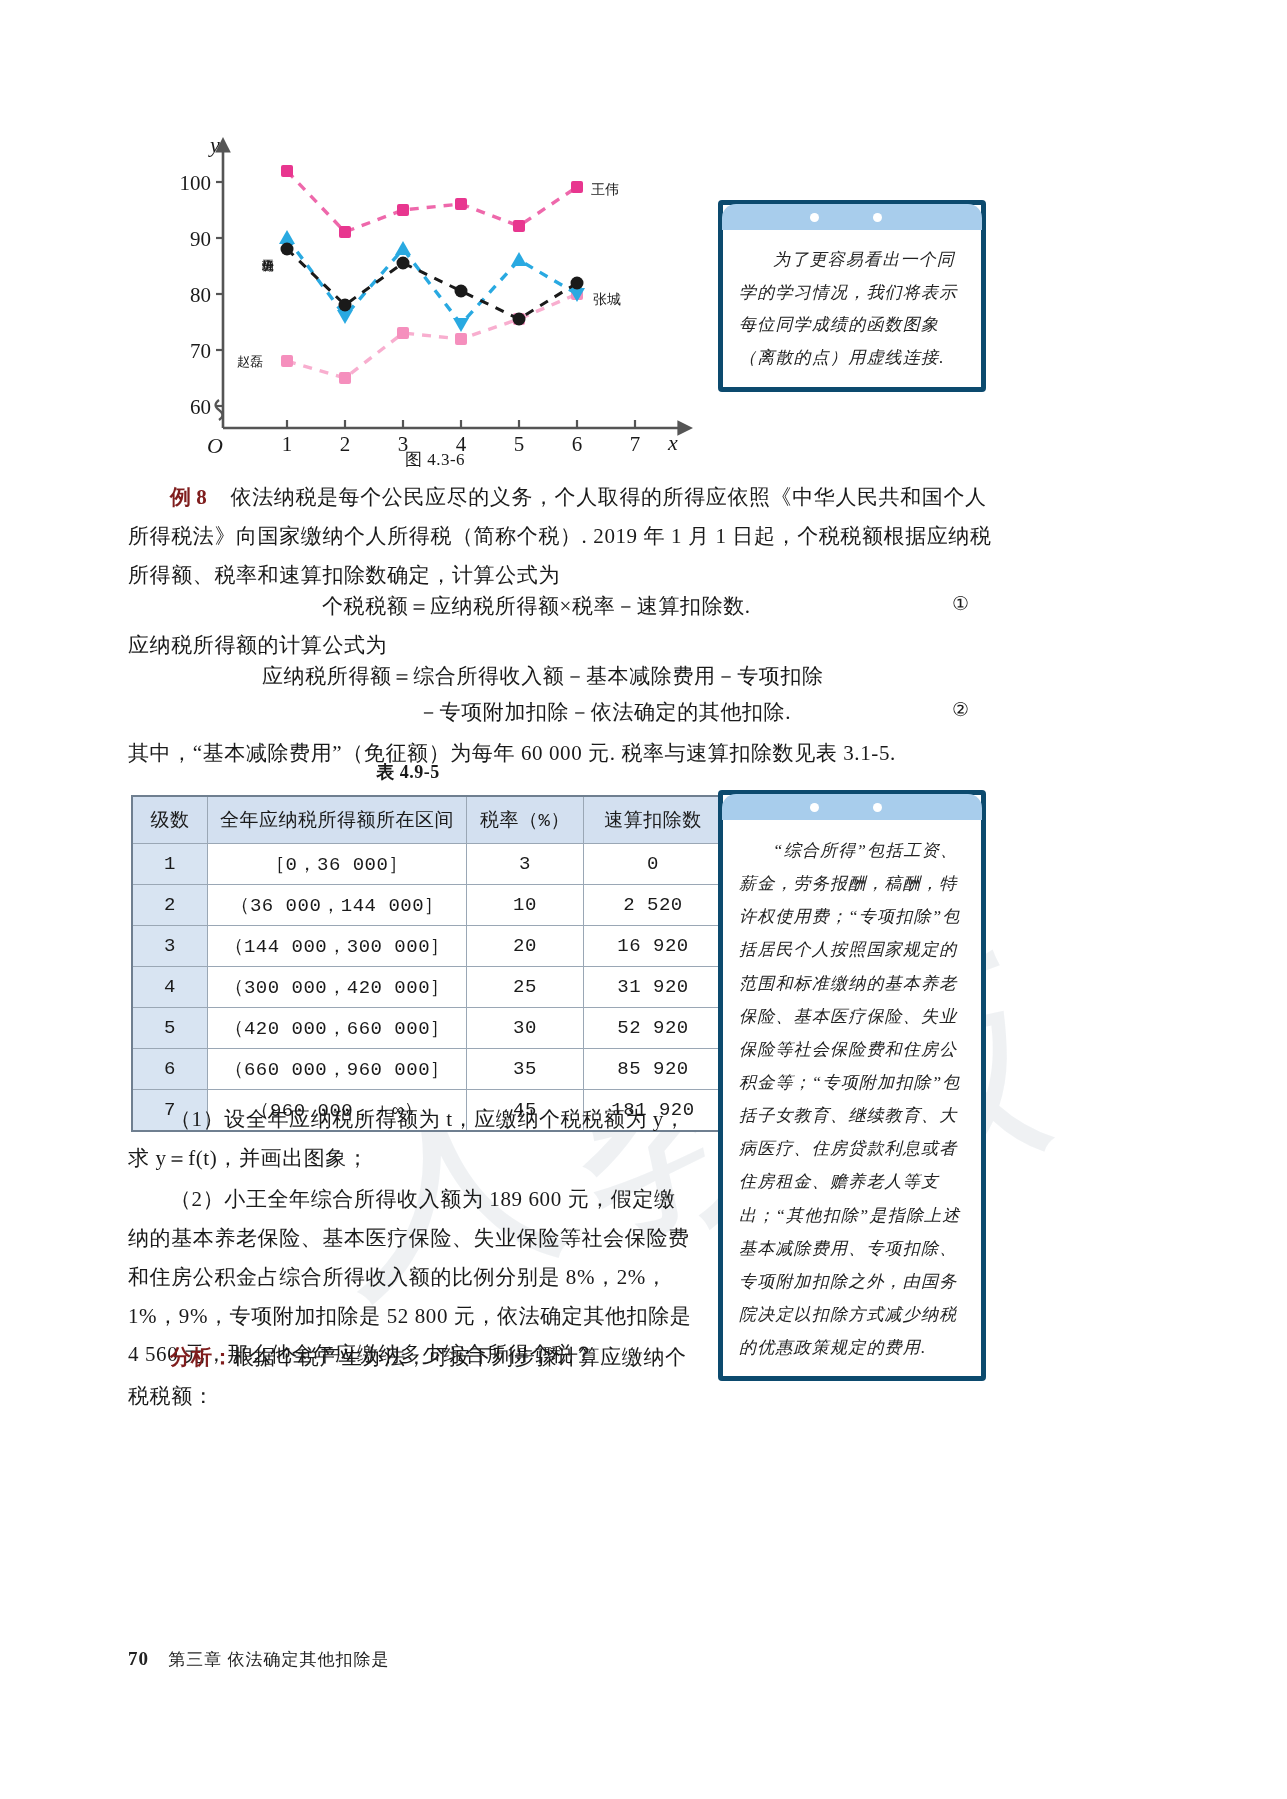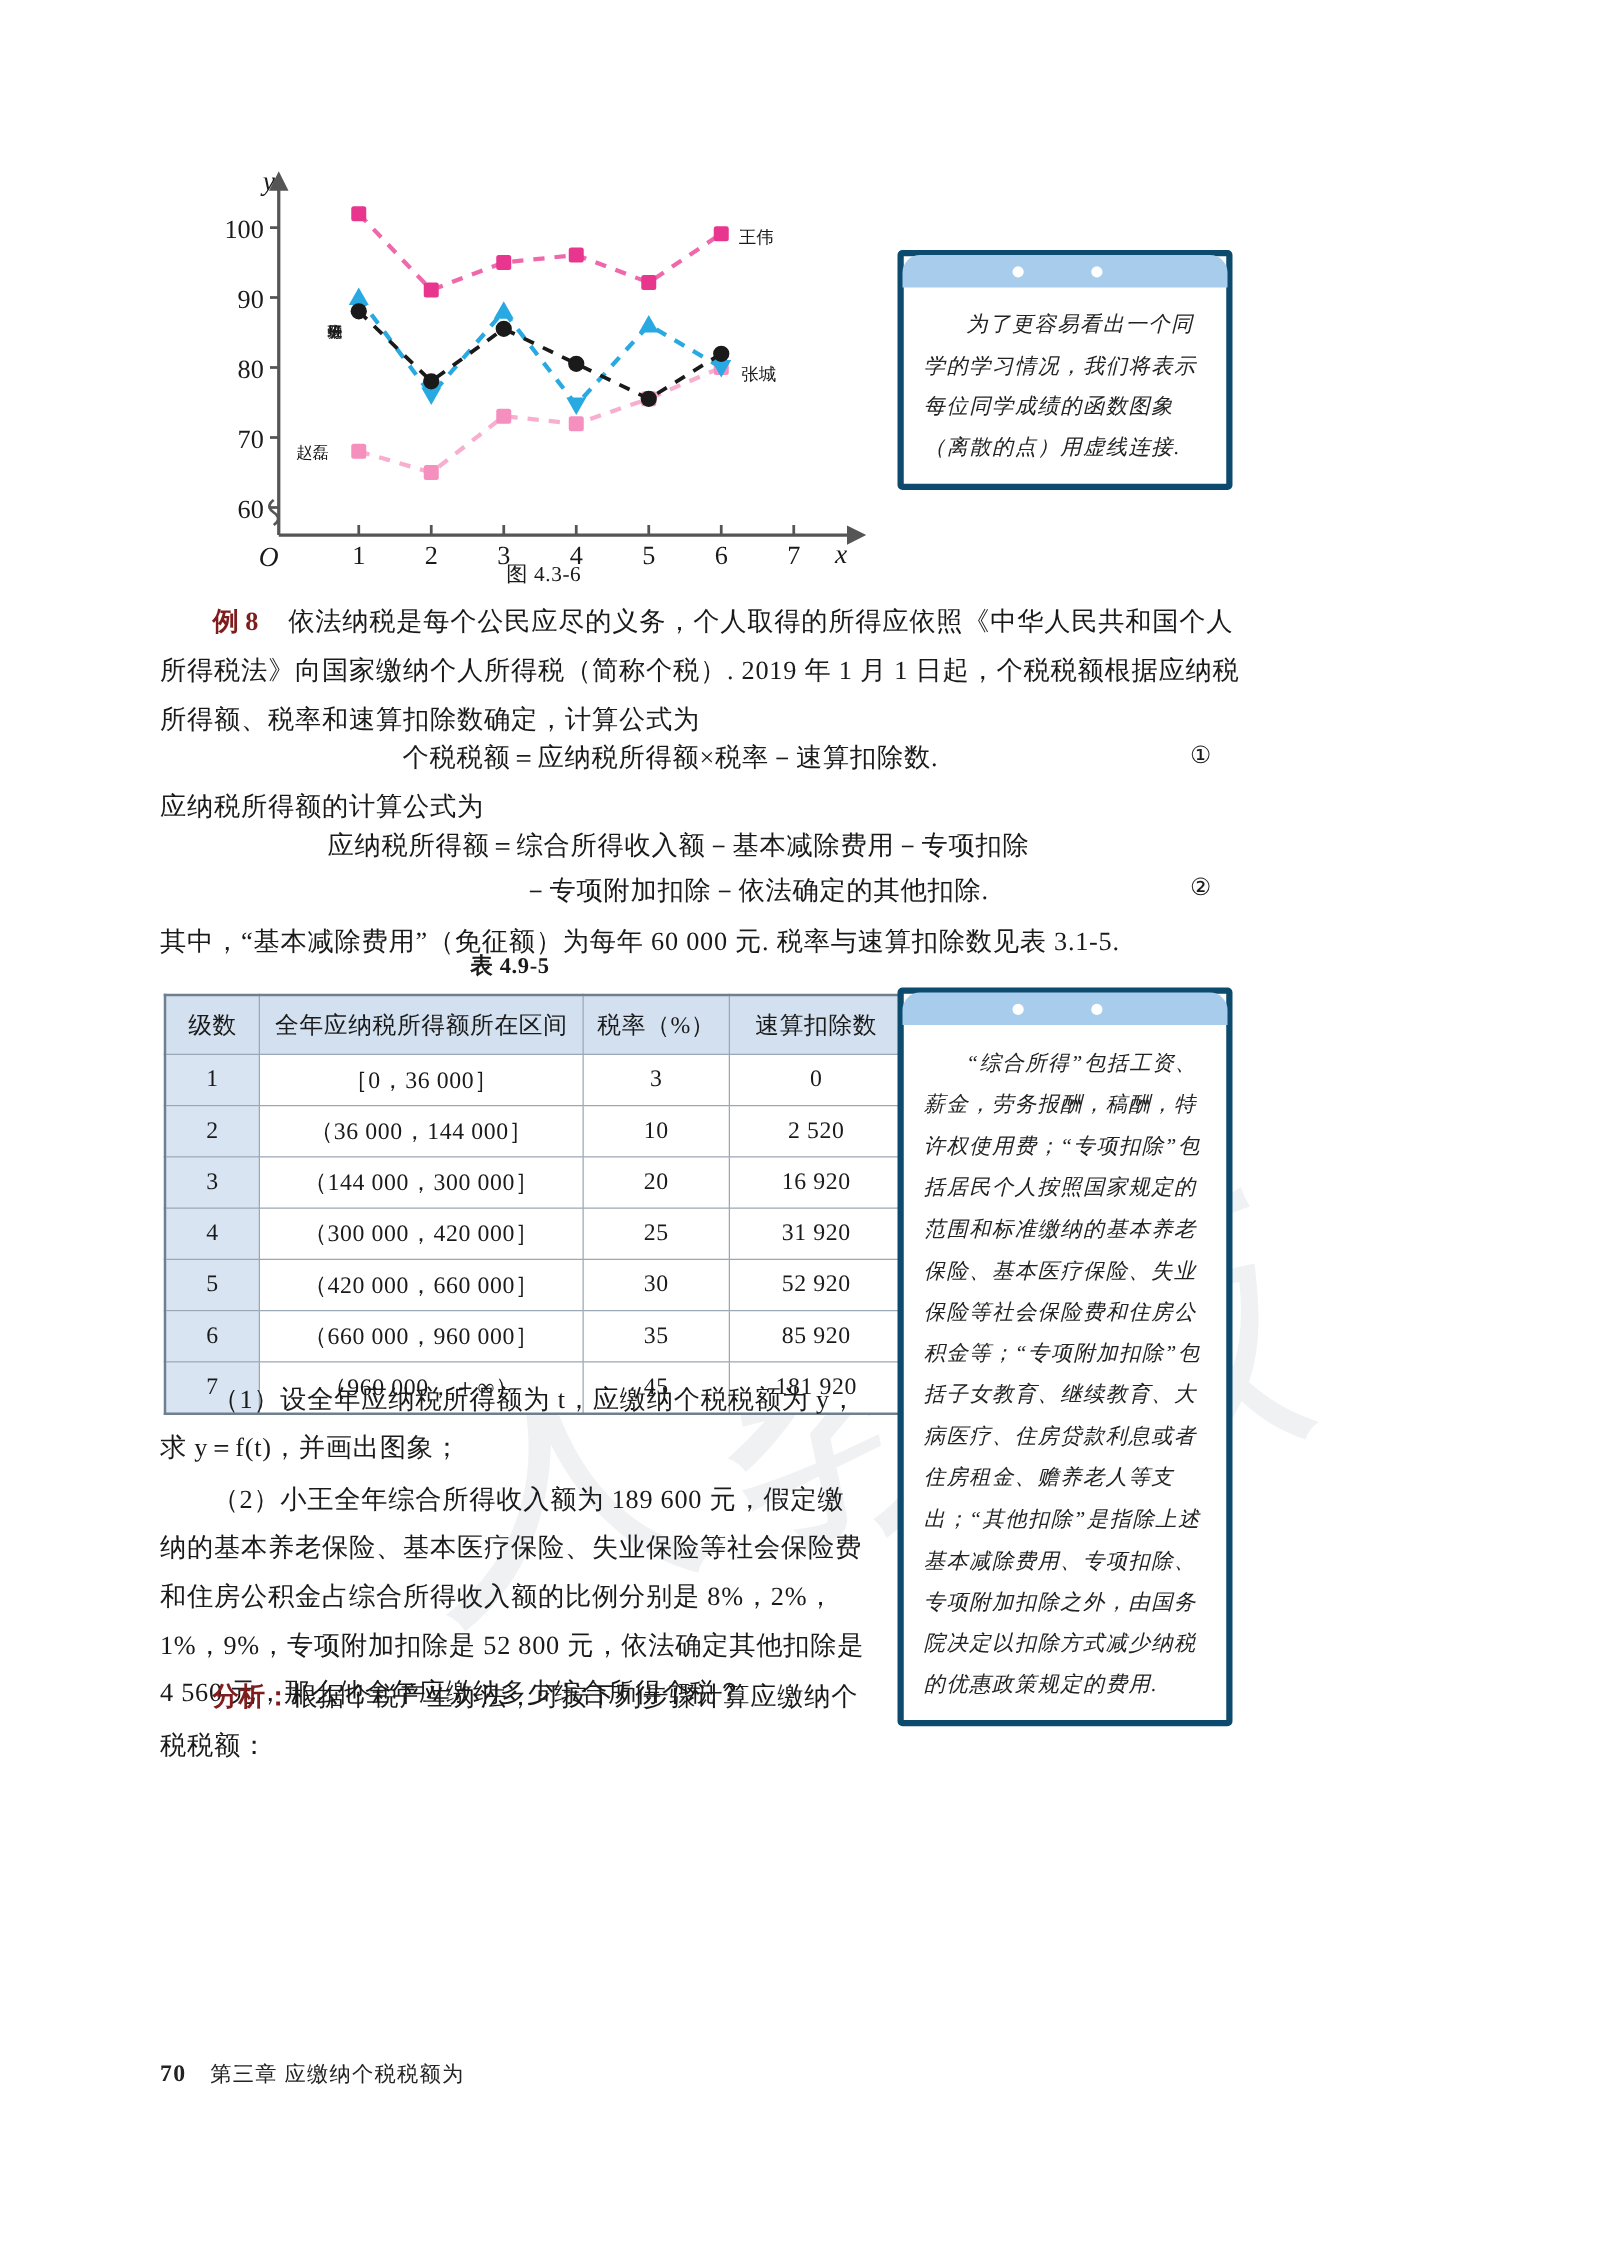--- a/index.html
+++ b/index.html
@@ -130,20 +130,21 @@
     border-collapse: collapse;
     font-size: 19px;
     background: #fff;
   }
   #tax-table th, #tax-table td {
     border: 1px solid #9aa7b5;
     text-align: center;
     padding: 7px 4px;
     font-weight: normal;
     letter-spacing: .5px;
+    font-family: Liberation Mono, monospace;
   }
   #tax-table thead th {
     background: #d3e0f0;
     font-size: 19px;
     padding: 10px 4px;
   }
   #tax-table tbody td.lv {
     background: #d8e4f2;
     width: 66px;
   }
@@ -359,14 +360,14 @@
 <div class="para indent" style="left:128px; top:1100px; width:565px;">（1）设全年应纳税所得额为 t，应缴纳个税税额为 y，求 y＝f(t)，并画出图象；</div>
 
 <div class="para indent" style="left:128px; top:1180px; width:565px;">（2）小王全年综合所得收入额为 189 600 元，假定缴纳的基本养老保险、基本医疗保险、失业保险等社会保险费和住房公积金占综合所得收入额的比例分别是 8%，2%，1%，9%，专项附加扣除是 52 800 元，依法确定其他扣除是 4 560 元，那么他全年应缴纳多少综合所得个税？</div>
 
 <div class="para indent" style="left:128px; top:1338px; width:565px;">
   <span class="exno">分析：</span><span>根据个税产生办法，可按下列步骤计算应缴纳个税税额：</span>
 </div>
 
 <div id="footer">
   <span class="pg">70</span>
-  <span>第三章  应缴纳个税税额为</span>
+  <span>第三章  依法确定其他扣除是</span>
 </div>
 
 </body></html>

